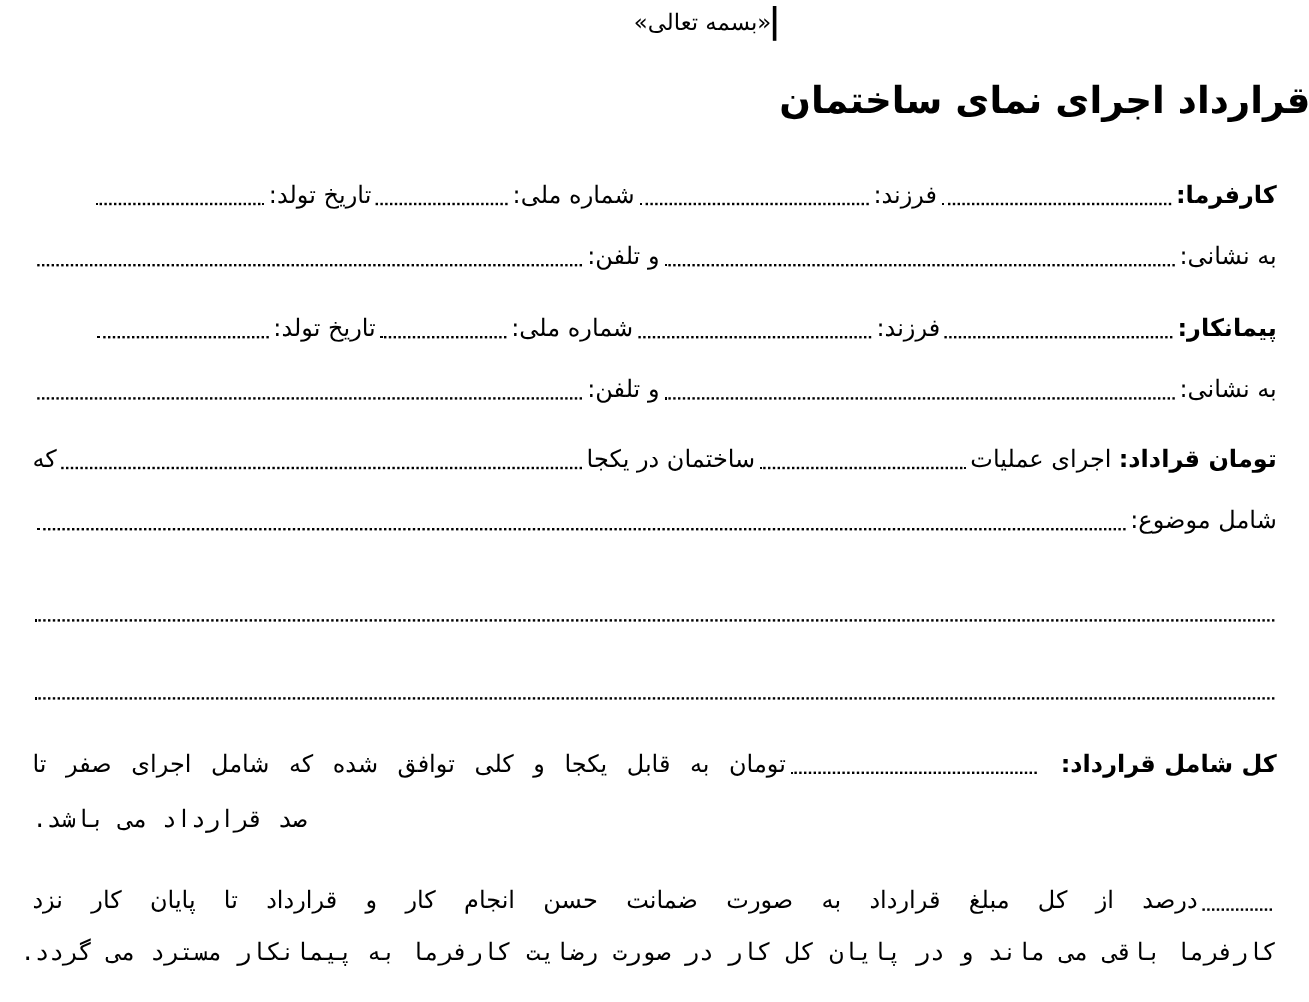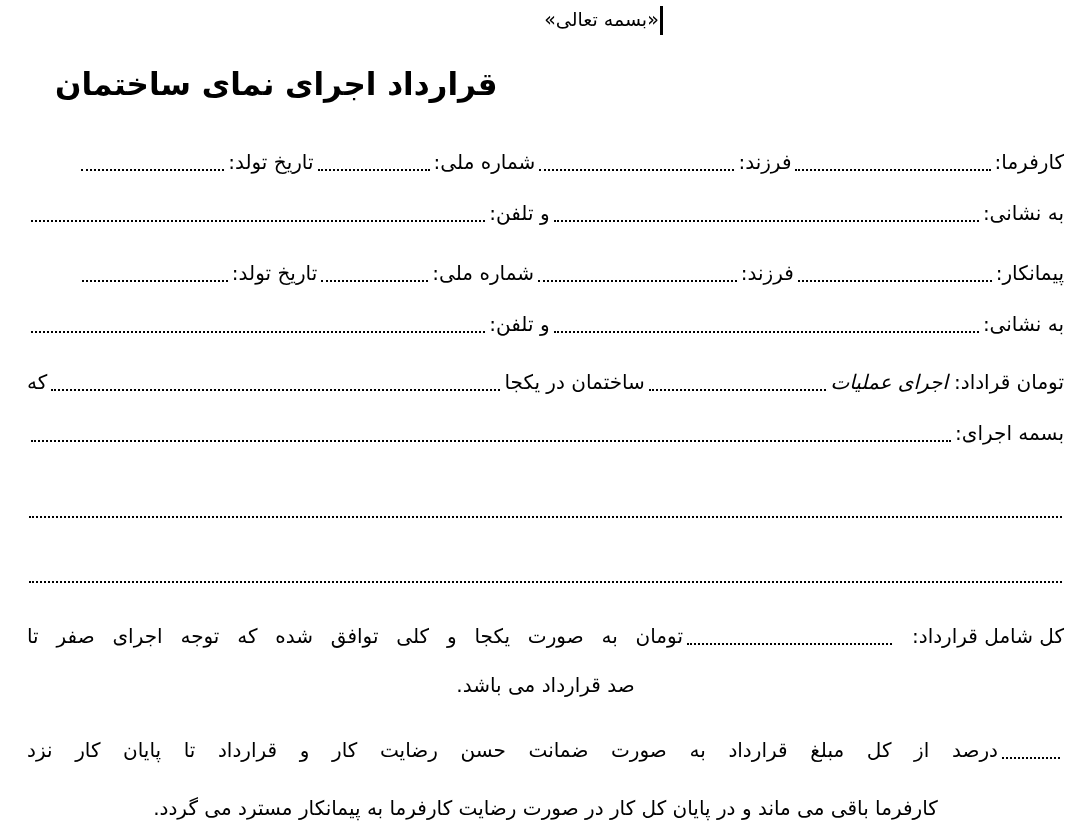--- a/index.html
+++ b/index.html
@@ -4,39 +4,39 @@
 <style>
   html,body{margin:0;padding:0;background:#fff;}
   body{width:1091px;height:835px;overflow:hidden;}
   .page{
     box-sizing:border-box;width:1091px;height:835px;
     padding:0 27px;background:#fff;color:#000;
     font-family:"DejaVu Sans",sans-serif;
   }
   
   .besmele-row{margin-top:2px;height:34px;text-align:center;direction:rtl;font-size:19px;line-height:34px;}
-  .besmele-inner{position:relative;left:58px;white-space:nowrap;margin-top:43px;}
+  .besmele-inner{position:relative;left:42px;white-space:nowrap;margin-top:43px;}
   .caret{display:inline-block;width:3px;height:29px;background:#000;vertical-align:middle;margin-left:1px;}
   .doc-title{
-    margin-top:24px;line-height:48px;height:48px;text-align:left;direction:rtl;
+    margin-top:24px;line-height:48px;height:48px;text-align:right;direction:rtl;
     font-size:31px;font-weight:bold;position:relative;left:28px;white-space:nowrap;
   }
   
   .row{display:flex;direction:rtl;align-items:flex-end;height:34px;font-size:20px;}
   .t{white-space:nowrap;line-height:30px;}
-  .b{font-weight:normal;}
+  .b{font-weight:bold;}
   .dots{border-bottom:2px dotted #000;height:2px;margin:0 4px 6px;align-self:flex-end;}
   .spacer{align-self:flex-end;height:2px;}
   .jtail{
     flex:1 1 0;direction:rtl;text-align:justify;text-align-last:justify;
     line-height:30px;height:30px;overflow:hidden;
   }
-  .plain{direction:rtl;text-align:center;font-size:20px;line-height:34px;height:34px;white-space:nowrap;}
+  .plain{direction:rtl;text-align:left;font-size:20px;line-height:34px;height:34px;white-space:nowrap;font-family:Liberation Mono, monospace;}
   
-  .mt17{margin-top:17px;} .mt18{margin-top:26px;} .mt24{margin-top:24px;}
+  .mt17{margin-top:17px;} .mt18{margin-top:14px;} .mt24{margin-top:24px;}
   .mt26{margin-top:26px;} .mt28{margin-top:28px;} .mt29{margin-top:29px;}
   .mt31{margin-top:31px;} .mt35{margin-top:35px;} .mt42{margin-top:42px;}
 </style>
 </head>
 <body>
 
 <div class="page">
 
   <div class="besmele-row">
     <span class="besmele-inner">
@@ -79,45 +79,45 @@
 
   <div class="row mt17">
     <span class="t">به نشانی:</span>
     <span class="dots" style="flex:440 1 0;"></span>
     <span class="t">و تلفن:</span>
     <span class="dots" style="flex:470 1 0;"></span>
   </div>
 
   <div class="row mt24">
     <span class="t b">تومان قراداد:</span>
-    <span class="t" style="margin-right:6px;font-style:italic;">اجرای عملیات</span>
+    <span class="t" style="margin-right:6px;">اجرای عملیات</span>
     <span class="dots" style="flex:147 1 0;"></span>
     <span class="t">ساختمان در یکجا</span>
     <span class="dots" style="flex:372 1 0;"></span>
     <span class="t">که</span>
   </div>
 
   <div class="row mt17">
-    <span class="t">بسمه اجرای:</span>
+    <span class="t">شامل موضوع:</span>
     <span class="dots" style="flex:1 1 0;"></span>
   </div>
 
   <div class="row mt42">
     <span class="dots" style="flex:1 1 0;margin:0 2px 6px;"></span>
   </div>
   <div class="row mt31">
     <span class="dots" style="flex:1 1 0;margin:0 2px 6px;"></span>
   </div>
 
   <div class="row mt28">
     <span class="t b">کل شامل قرارداد:</span>
     <span class="dots" style="flex:0 1 205px;min-width:130px;margin-right:20px;"></span>
-    <div class="jtail">تومان به صورت یکجا و کلی توافق شده که توجه اجرای صفر تا</div>
+    <div class="jtail">تومان به قابل یکجا و کلی توافق شده که شامل اجرای صفر تا</div>
   </div>
   <div class="plain mt17">صد قرارداد می باشد.</div>
 
   <div class="row mt29">
     <span class="dots" style="flex:0 1 58px;min-width:40px;"></span>
-    <div class="jtail">درصد از کل مبلغ قرارداد به صورت ضمانت حسن رضایت کار و قرارداد تا پایان کار نزد</div>
+    <div class="jtail">درصد از کل مبلغ قرارداد به صورت ضمانت حسن انجام کار و قرارداد تا پایان کار نزد</div>
   </div>
   <div class="plain mt18">کارفرما باقی می ماند و در پایان کل کار در صورت رضایت کارفرما به پیمانکار مسترد می گردد.</div>
 
 </div>
 
 </body></html>

